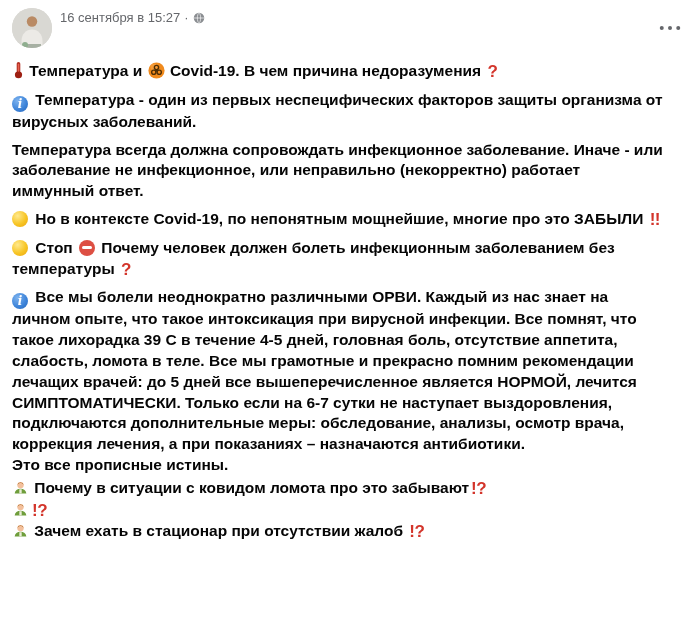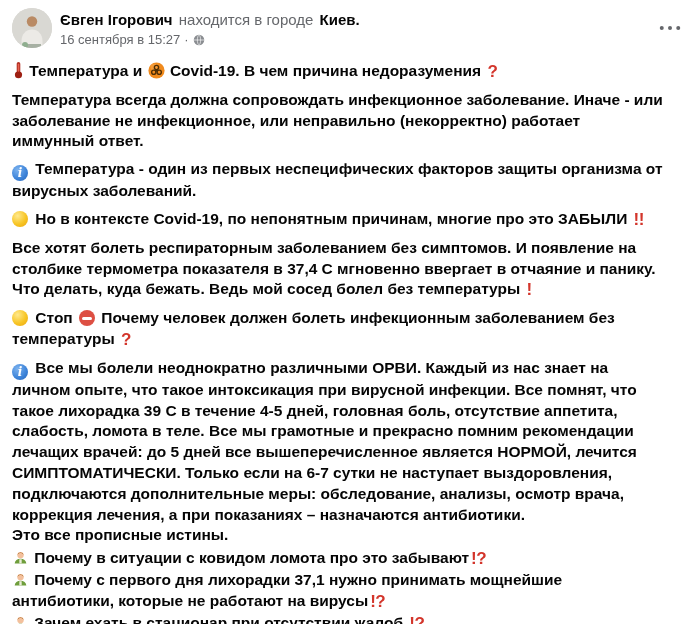--- a/index.html
+++ b/index.html
@@ -65,25 +65,20 @@
     <div class="avatar">
       <svg viewBox="0 0 40 40" width="40" height="40">
         <rect width="40" height="40" fill="#d9d8d3"></rect>
         <circle cx="20" cy="13.5" r="5.2" fill="#b98a64"></circle>
         <path d="M9.5 33c0-7 4.8-11.5 10.5-11.5S30.5 26 30.5 33v7h-21z" fill="#eceae6"></path>
         <path d="M11 36h18v4H11z" fill="#a7b0a3"></path>
         <circle cx="13" cy="37" r="3" fill="#8fae8f"></circle>
       </svg>
     </div>
     <div class="head-text">
-      <div class="name-line">
-        <span class="name">Євген Ігорович</span>
-        <span class="ctx">находится в городе</span>
-        <span class="name">Киев.</span>
-      </div>
       <div class="meta-line">
         <span>16 сентября в 15:27</span>
         <span class="sep">·</span>
         <span class="globe">
           <svg viewBox="0 0 16 16" width="12" height="12">
             <circle cx="8" cy="8" r="7" fill="#8a8d91"></circle>
             <path d="M1 8h14M8 1c2.9 2.1 2.9 11.9 0 14M8 1c-2.9 2.1-2.9 11.9 0 14" stroke="#ffffff" stroke-width="1" fill="none" opacity="0.85"></path>
           </svg>
         </span>
       </div>
@@ -105,39 +100,38 @@
           </svg></span><span> Температура и </span><span class="emj emj-biohazard"><svg viewBox="0 0 20 20" width="17" height="17">
             <circle cx="10" cy="10" r="9.5" fill="#f08a1d"></circle>
             <circle cx="7" cy="6" r="4" fill="#f6a64b" opacity="0.6"></circle>
             <g stroke="#4e2e05" stroke-width="1.6" fill="none">
               <circle cx="10" cy="6.4" r="2.5"></circle>
               <circle cx="6.8" cy="12" r="2.5"></circle>
               <circle cx="13.2" cy="12" r="2.5"></circle>
             </g>
             <circle cx="10" cy="10" r="1.6" fill="#4e2e05"></circle>
           </svg></span><span> Covid-19. В чем причина недоразумения </span><span class="emj emj-question"></span></p>
+      <p class="para"><span class="emj emj-info"></span><span> Температура - один из первых неспецифических факторов защиты организма от вирусных заболеваний.</span></p>
       <p class="para"><span>Температура всегда должна сопровождать инфекционное заболевание. Иначе - или заболевание не инфекционное, или неправильно (некорректно) работает иммунный ответ.</span></p>
-      <p class="para"><span class="emj emj-info"></span><span> Температура - один из первых неспецифических факторов защиты организма от вирусных заболеваний.</span></p>
-      <p class="para"><span class="emj emj-yellow-circle"></span><span> Но в контексте Covid-19, по непонятным причинам, многие про это ЗАБЫЛИ </span><span class="emj emj-double-exclamation"></span></p>
-      <p class="para"><span>Все хотят болеть респираторным заболеванием без симптомов. И появление на столбике термометра показателя в 37,4 С мгновенно ввергает в отчаяние и панику. Что делать, куда бежать. Ведь мой сосед болел без температуры </span><span class="emj emj-exclamation"></span></p>
+      <p class="para"><span class="emj emj-yellow-circle"></span><span> Но в контексте Covid-19, по непонятным мощнейшие, многие про это ЗАБЫЛИ </span><span class="emj emj-double-exclamation"></span></p>
       <p class="para"><span class="emj emj-yellow-circle"></span><span> Стоп </span><span class="emj emj-no-entry"></span><span> Почему человек должен болеть инфекционным заболеванием без температуры </span><span class="emj emj-question"></span></p>
       <p class="para tight"><span class="emj emj-info"></span><span> Все мы болели неоднократно различными ОРВИ. Каждый из нас знает на личном опыте, что такое интоксикация при вирусной инфекции. Все помнят, что такое лихорадка 39 С в течение 4-5 дней, головная боль, отсутствие аппетита, слабость, ломота в теле. Все мы грамотные и прекрасно помним рекомендации лечащих врачей: до 5 дней все вышеперечисленное является НОРМОЙ, лечится СИМПТОМАТИЧЕСКИ. Только если на 6-7 сутки не наступает выздоровления, подключаются дополнительные меры: обследование, анализы, осмотр врача, коррекция лечения, а при показаниях – назначаются антибиотики.</span><br><span>Это все прописные истины.</span></p>
       <p class="para tight"><span class="emj emj-person"><svg viewBox="0 0 20 20" width="17" height="17">
             <path d="M6.2 9 A3.9 3.9 0 0 1 13.8 9 C12.6 6.8 11.4 6.4 10 6.4 S7.4 6.8 6.2 9 Z" fill="#a5641f"></path>
             <circle cx="10" cy="8.4" r="3.7" fill="#f3c09c"></circle>
             <path d="M6.3 8.2 A3.8 3.8 0 0 1 13.7 8.2 C12.5 6.2 11.3 5.8 10 5.8 S7.5 6.2 6.3 8.2 Z" fill="#a5641f"></path>
             <path d="M10 12.6c-3.9 0-6.5 2.3-6.9 5.6h13.8c-.4-3.3-3-5.6-6.9-5.6z" fill="#6f9e3c"></path>
             <path d="M8.6 13.2h2.8v4.9H8.6z" fill="#e9edd9"></path>
           </svg></span><span> Почему в ситуации с ковидом ломота про это забывают</span><span class="emj emj-interrobang"></span><br><span class="emj emj-person"><svg viewBox="0 0 20 20" width="17" height="17">
             <path d="M6.2 9 A3.9 3.9 0 0 1 13.8 9 C12.6 6.8 11.4 6.4 10 6.4 S7.4 6.8 6.2 9 Z" fill="#a5641f"></path>
             <circle cx="10" cy="8.4" r="3.7" fill="#f3c09c"></circle>
             <path d="M6.3 8.2 A3.8 3.8 0 0 1 13.7 8.2 C12.5 6.2 11.3 5.8 10 5.8 S7.5 6.2 6.3 8.2 Z" fill="#a5641f"></path>
             <path d="M10 12.6c-3.9 0-6.5 2.3-6.9 5.6h13.8c-.4-3.3-3-5.6-6.9-5.6z" fill="#6f9e3c"></path>
             <path d="M8.6 13.2h2.8v4.9H8.6z" fill="#e9edd9"></path>
-          </svg></span><span> Почему с первого дня лихорадки 37,1 нужно принимать мощнейшие антибиотики, которые не работают на вирусы</span><span class="emj emj-interrobang"></span><br><span class="emj emj-person"><svg viewBox="0 0 20 20" width="17" height="17">
+          </svg></span><span class="emj emj-interrobang"></span><br><span class="emj emj-person"><svg viewBox="0 0 20 20" width="17" height="17">
             <path d="M6.2 9 A3.9 3.9 0 0 1 13.8 9 C12.6 6.8 11.4 6.4 10 6.4 S7.4 6.8 6.2 9 Z" fill="#a5641f"></path>
             <circle cx="10" cy="8.4" r="3.7" fill="#f3c09c"></circle>
             <path d="M6.3 8.2 A3.8 3.8 0 0 1 13.7 8.2 C12.5 6.2 11.3 5.8 10 5.8 S7.5 6.2 6.3 8.2 Z" fill="#a5641f"></path>
             <path d="M10 12.6c-3.9 0-6.5 2.3-6.9 5.6h13.8c-.4-3.3-3-5.6-6.9-5.6z" fill="#6f9e3c"></path>
             <path d="M8.6 13.2h2.8v4.9H8.6z" fill="#e9edd9"></path>
           </svg></span><span> Зачем ехать в стационар при отсутствии жалоб </span><span class="emj emj-interrobang"></span><br></p>
     </div>
 </div>
 
 </body></html>

